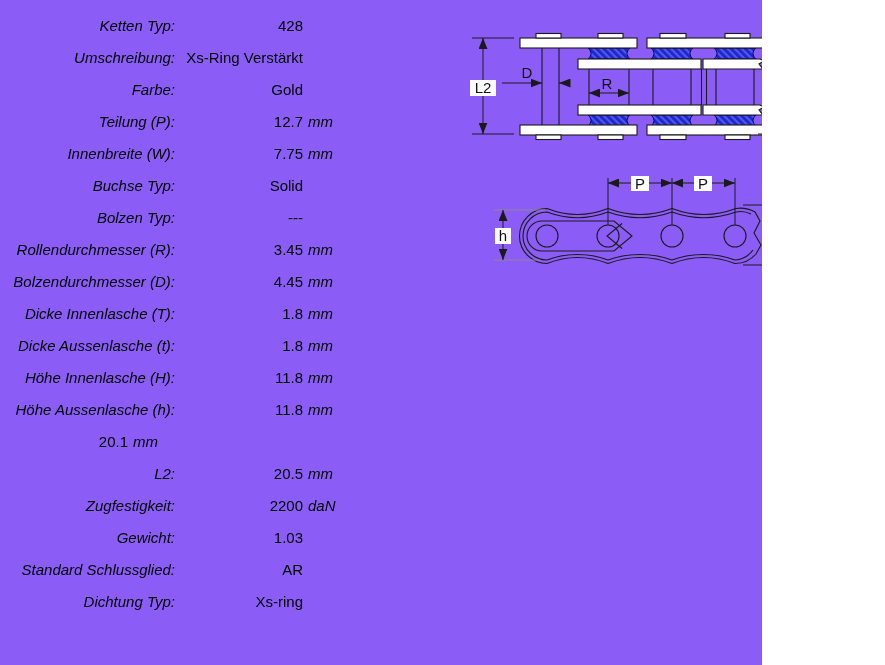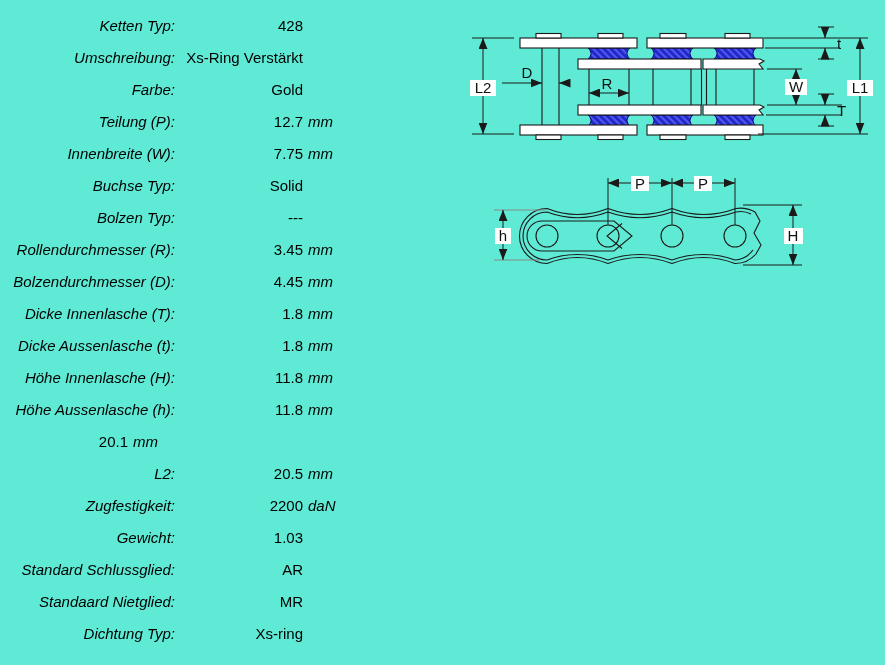--- a/index.html
+++ b/index.html
@@ -1,16 +1,16 @@
 <!DOCTYPE html>
 <html><head>
 <meta charset="utf-8">
 <style>
   html,body{margin:0;padding:0;background:#fff;}
-  #canvas{position:relative;width:885px;height:665px;background:#5eead4;overflow:hidden;
+  #canvas{position:relative;width:762px;height:665px;background:#8b5cf6;overflow:hidden;
           font-family:"Liberation Sans", sans-serif;color:#000;}
   
   #spec-table{position:absolute;left:0;top:10px;width:460px;}
   .spec-row{display:flex;height:32px;line-height:32px;font-size:15px;white-space:nowrap;}
   .spec-label{width:175px;text-align:right;font-style:italic;}
   .spec-value{width:128px;text-align:right;}
   .spec-unit{margin-left:5px;font-style:italic;}
   
   #top-diagram{position:absolute;left:450px;top:10px;}
   #side-diagram{position:absolute;left:450px;top:165px;}
@@ -109,25 +109,20 @@
       <div class="spec-row">
         <span class="spec-label">Gewicht:</span>
         <span class="spec-value">1.03</span>
       </div>
       <div class="spec-row">
         <span class="spec-label">Standard Schlussglied:</span>
         <span class="spec-value">AR</span>
         <span class="spec-unit"></span>
       </div>
       <div class="spec-row">
-        <span class="spec-label">Standaard Nietglied:</span>
-        <span class="spec-value">MR</span>
-        <span class="spec-unit"></span>
-      </div>
-      <div class="spec-row">
         <span class="spec-label">Dichtung Typ:</span>
         <span class="spec-value">Xs-ring</span>
         <span class="spec-unit"></span>
       </div>
     </div>
 
   <svg id="top-diagram" width="435" height="150" viewBox="0 0 435 150">
     <defs>
       <marker id="tE" markerUnits="userSpaceOnUse" markerWidth="12" markerHeight="9" refX="11.5" refY="4.5" orient="auto">
         <path d="M0,0 L11.5,4.5 L0,9 Z" fill="#1a1a1a"></path>

